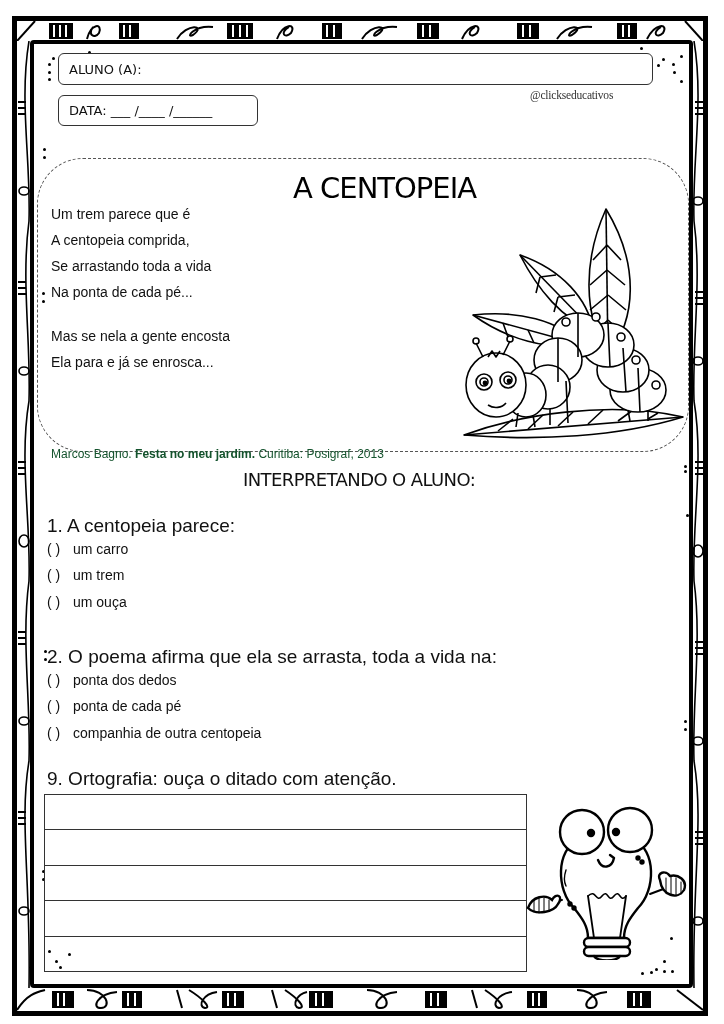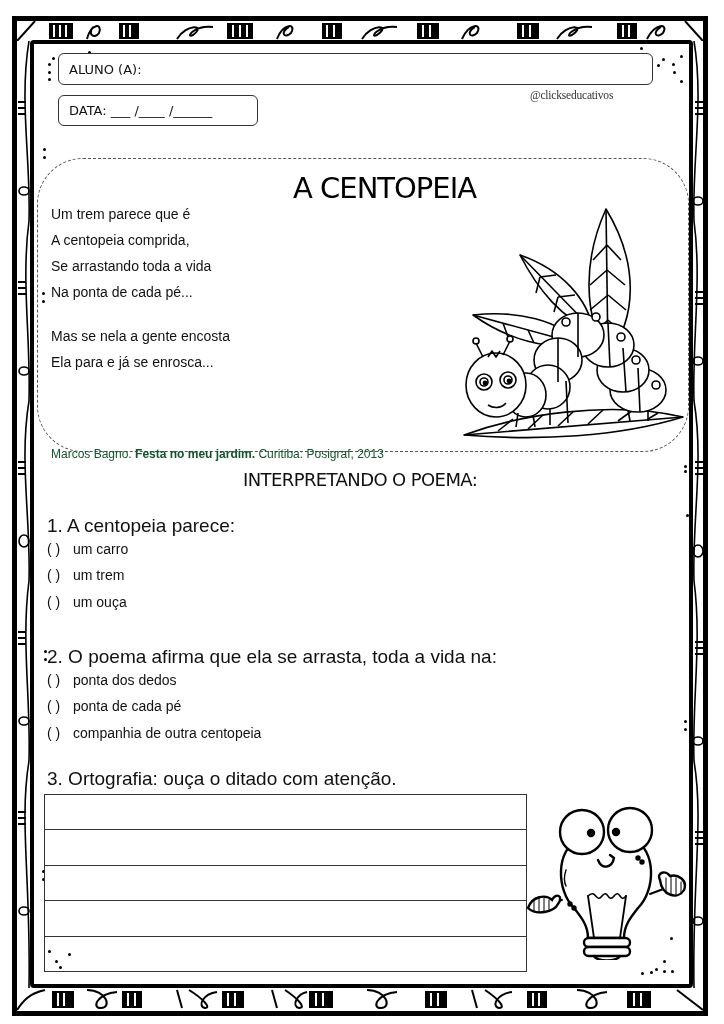--- a/index.html
+++ b/index.html
@@ -312,21 +312,21 @@
     <path d="M30 200 C 36 204, 44 203, 48 198"></path>
 
     <circle cx="108" cy="117" r="4" fill="#fff"></circle>
       <circle cx="138" cy="112" r="4" fill="#fff"></circle>
     <circle cx="163" cy="132" r="4" fill="#fff"></circle>
       <circle cx="178" cy="155" r="4" fill="#fff"></circle>
     <circle cx="198" cy="180" r="4" fill="#fff"></circle>
   </svg>
 </div>
 
-<div class="section-title">INTERPRETANDO O POEMA:</div>
+<div class="section-title">INTERPRETANDO O ALUNO:</div>
 
 <div class="q-text" style="top:515px">1.   A centopeia parece:</div>
 <div class="option" style="top:541px">
   <span class="paren">(    )</span>
   <span>um carro</span>
 </div>
 <div class="option" style="top:567px">
   <span class="paren">(    )</span>
   <span>um trem</span>
 </div>
@@ -342,21 +342,21 @@
 </div>
 <div class="option" style="top:698px">
   <span class="paren">(    )</span>
   <span>ponta de cada pé</span>
 </div>
 <div class="option" style="top:725px">
   <span class="paren">(    )</span>
   <span>companhia de outra centopeia</span>
 </div>
 
-<div class="q-text" style="top:768px">3. Ortografia: ouça o ditado com atenção.</div>
+<div class="q-text" style="top:768px">9. Ortografia: ouça o ditado com atenção.</div>
 
 <div class="lines-box">
   <div class="line-row"></div>
   <div class="line-row"></div>
   <div class="line-row"></div>
   <div class="line-row"></div>
   <div class="line-row"></div>
 </div>
 
 <div class="illus-lamp">

